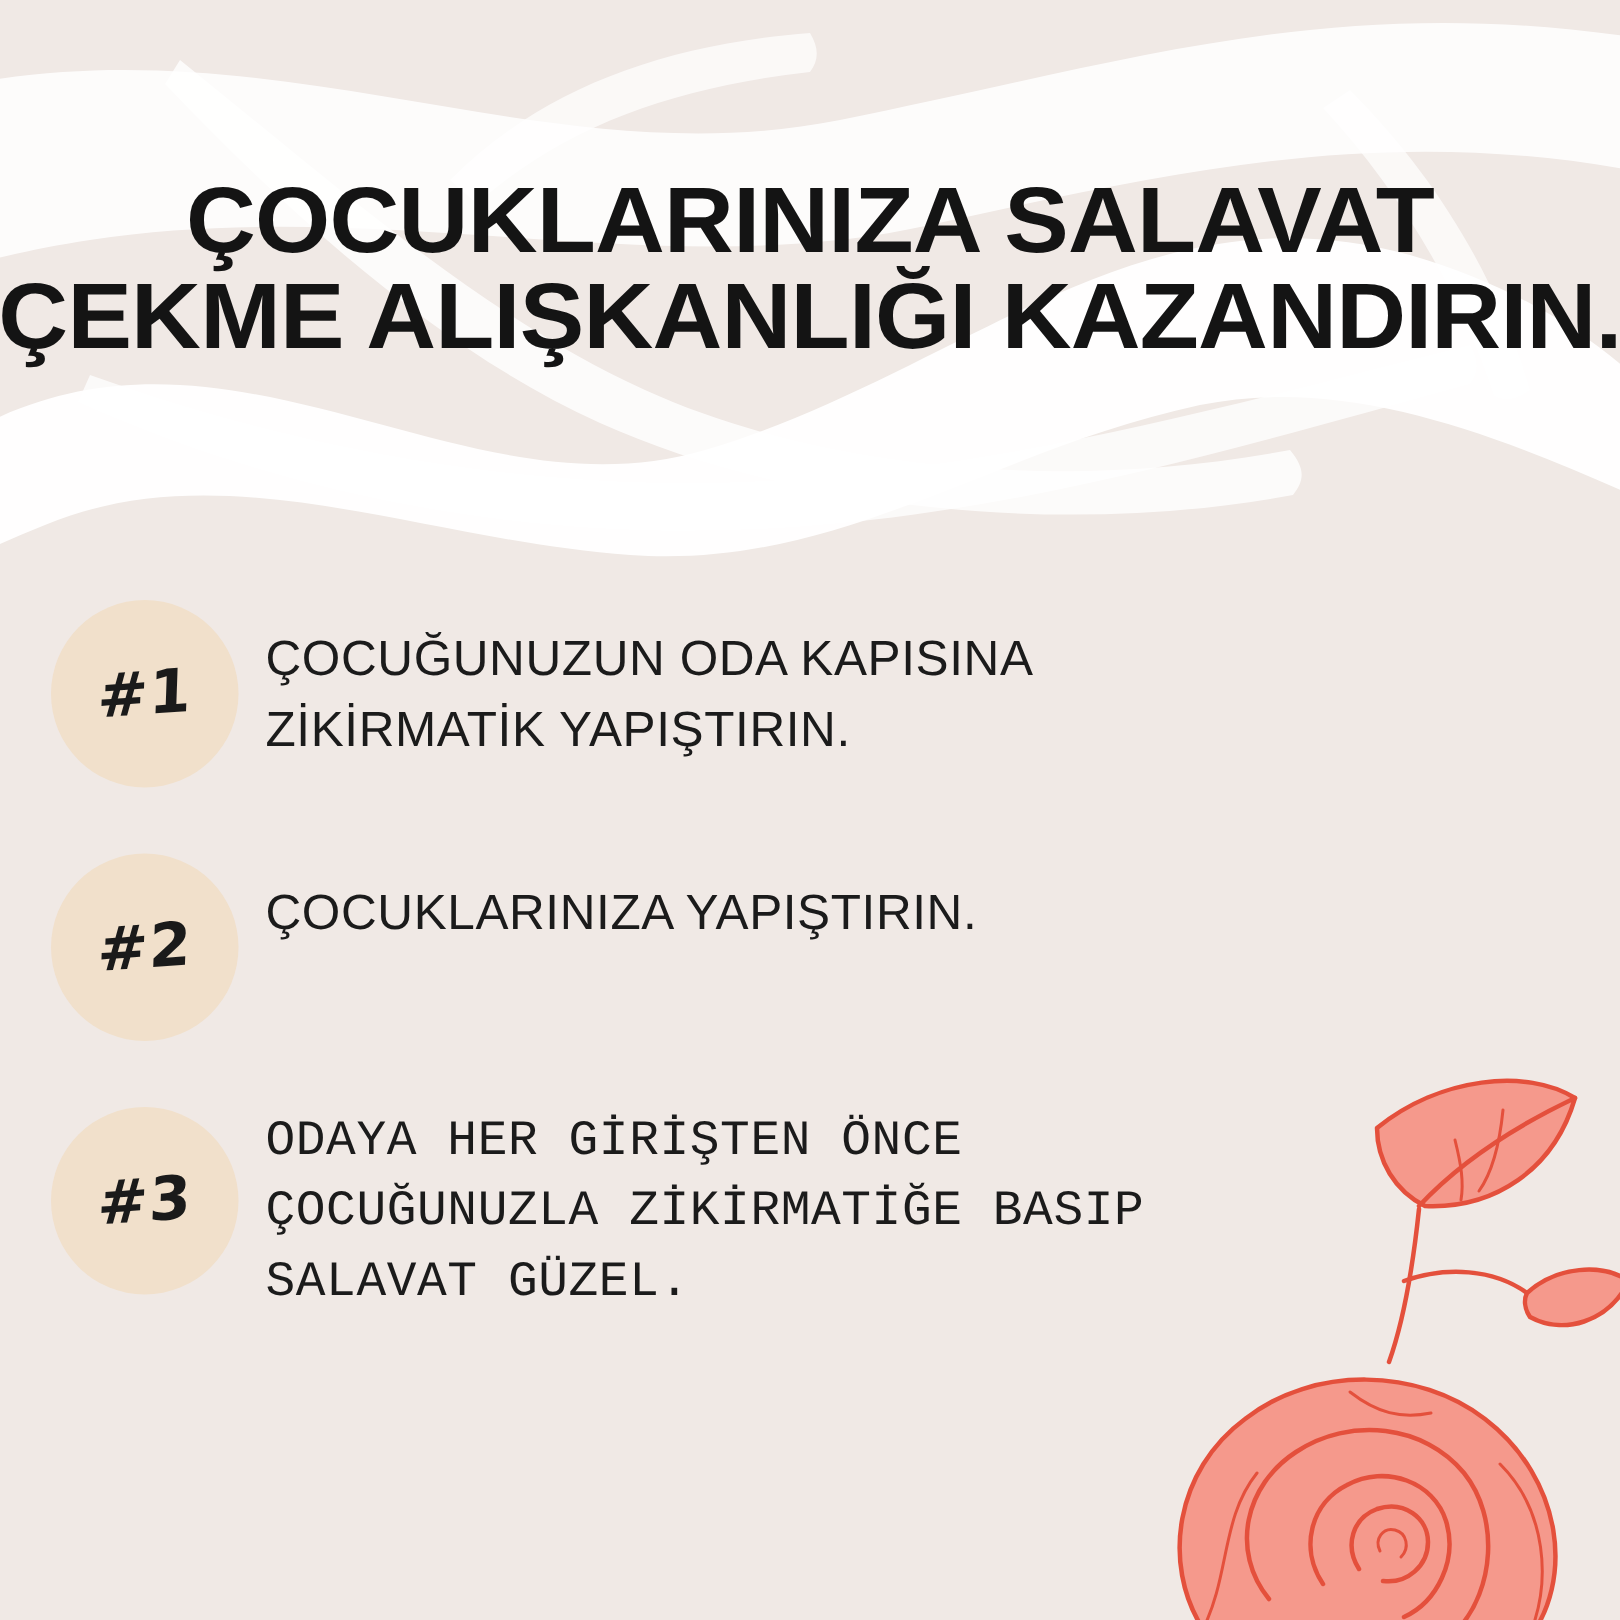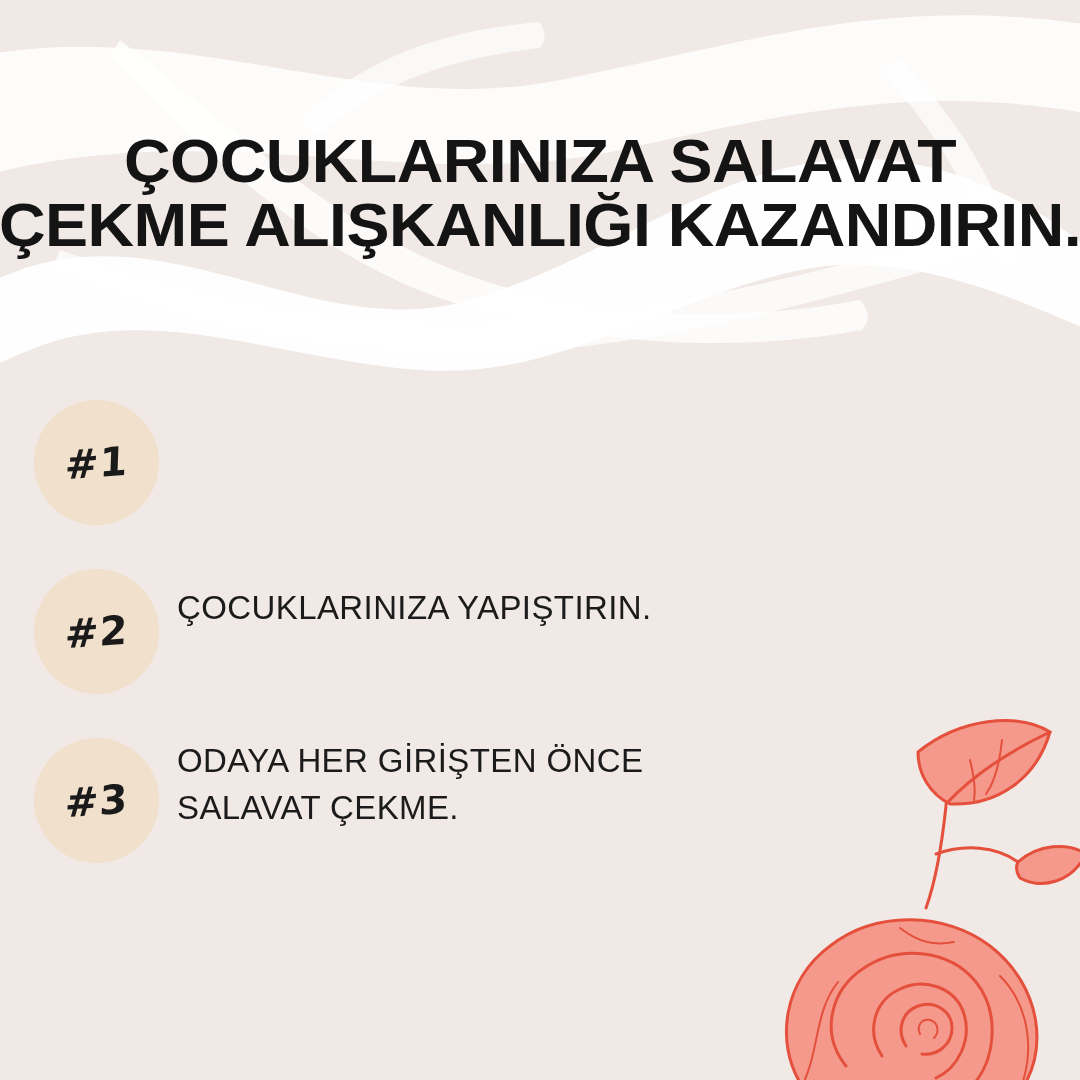--- a/index.html
+++ b/index.html
@@ -30,21 +30,21 @@
   }
   .brush-layer svg {
     display: block;
     width: 1080px;
     height: 1080px;
   }
 
   
   .title-block {
     position: absolute;
-    top: 129px;
+    top: 116px;
     left: 0;
     width: 1080px;
     text-align: center;
     z-index: 5;
   }
   .title-line {
     font-family: "Liberation Sans", sans-serif;
     font-weight: bold;
     color: #141414;
     letter-spacing: -0.5px;
@@ -96,21 +96,21 @@
     padding-top: 12px;
     font-family: "Liberation Sans", sans-serif;
     font-size: 33px;
     line-height: 1.42;
     color: #1b1b1b;
     letter-spacing: 0.4px;
     max-width: 760px;
   }
   .step.s1 .step-text { padding-top: 16px; }
   .step.s2 .step-text { padding-top: 16px; }
-  .step.s3 .step-text { padding-top: 0px; }
+  .step.s3 .step-text { padding-top: 0px; font-family: Liberation Mono, monospace; }
 
   
   .rose {
     position: absolute;
     right: -10px;
     bottom: -14px;
     width: 340px;
     height: 400px;
     z-index: 4;
     pointer-events: none;
@@ -145,38 +145,43 @@
     <div class="title-line l1">ÇOCUKLARINIZA SALAVAT</div>
     <div class="title-line l2">ÇEKME ALIŞKANLIĞI KAZANDIRIN.</div>
   </div>
 
   <div class="steps">
 
     <div class="step s1">
       <div class="step-badge">
         <span class="step-badge-text">#1</span>
       </div>
+      <div class="step-text">
+        <div>ÇOCUĞUNUZUN ODA KAPISINA</div>
+        <div>ZİKİRMATİK YAPIŞTIRIN.</div>
+      </div>
     </div>
 
     <div class="step s2">
       <div class="step-badge">
         <span class="step-badge-text">#2</span>
       </div>
       <div class="step-text">
         <div>ÇOCUKLARINIZA YAPIŞTIRIN.</div>
       </div>
     </div>
 
     <div class="step s3">
       <div class="step-badge">
         <span class="step-badge-text">#3</span>
       </div>
       <div class="step-text">
         <div>ODAYA HER GİRİŞTEN ÖNCE</div>
-        <div>SALAVAT ÇEKME.</div>
+        <div>ÇOCUĞUNUZLA ZİKİRMATİĞE BASIP</div>
+        <div>SALAVAT GÜZEL.</div>
       </div>
     </div>
 
   </div>
 
   <div class="rose">
     <svg viewBox="0 0 340 400" xmlns="http://www.w3.org/2000/svg" aria-hidden="true">
       <g fill="#f5998c" stroke="#e4503c" stroke-width="3" stroke-linecap="round" stroke-linejoin="round">
 
         <path d="M168,58 C210,24 268,18 300,38 C286,86 246,112 200,110 C180,100 168,80 168,58 Z"></path>

